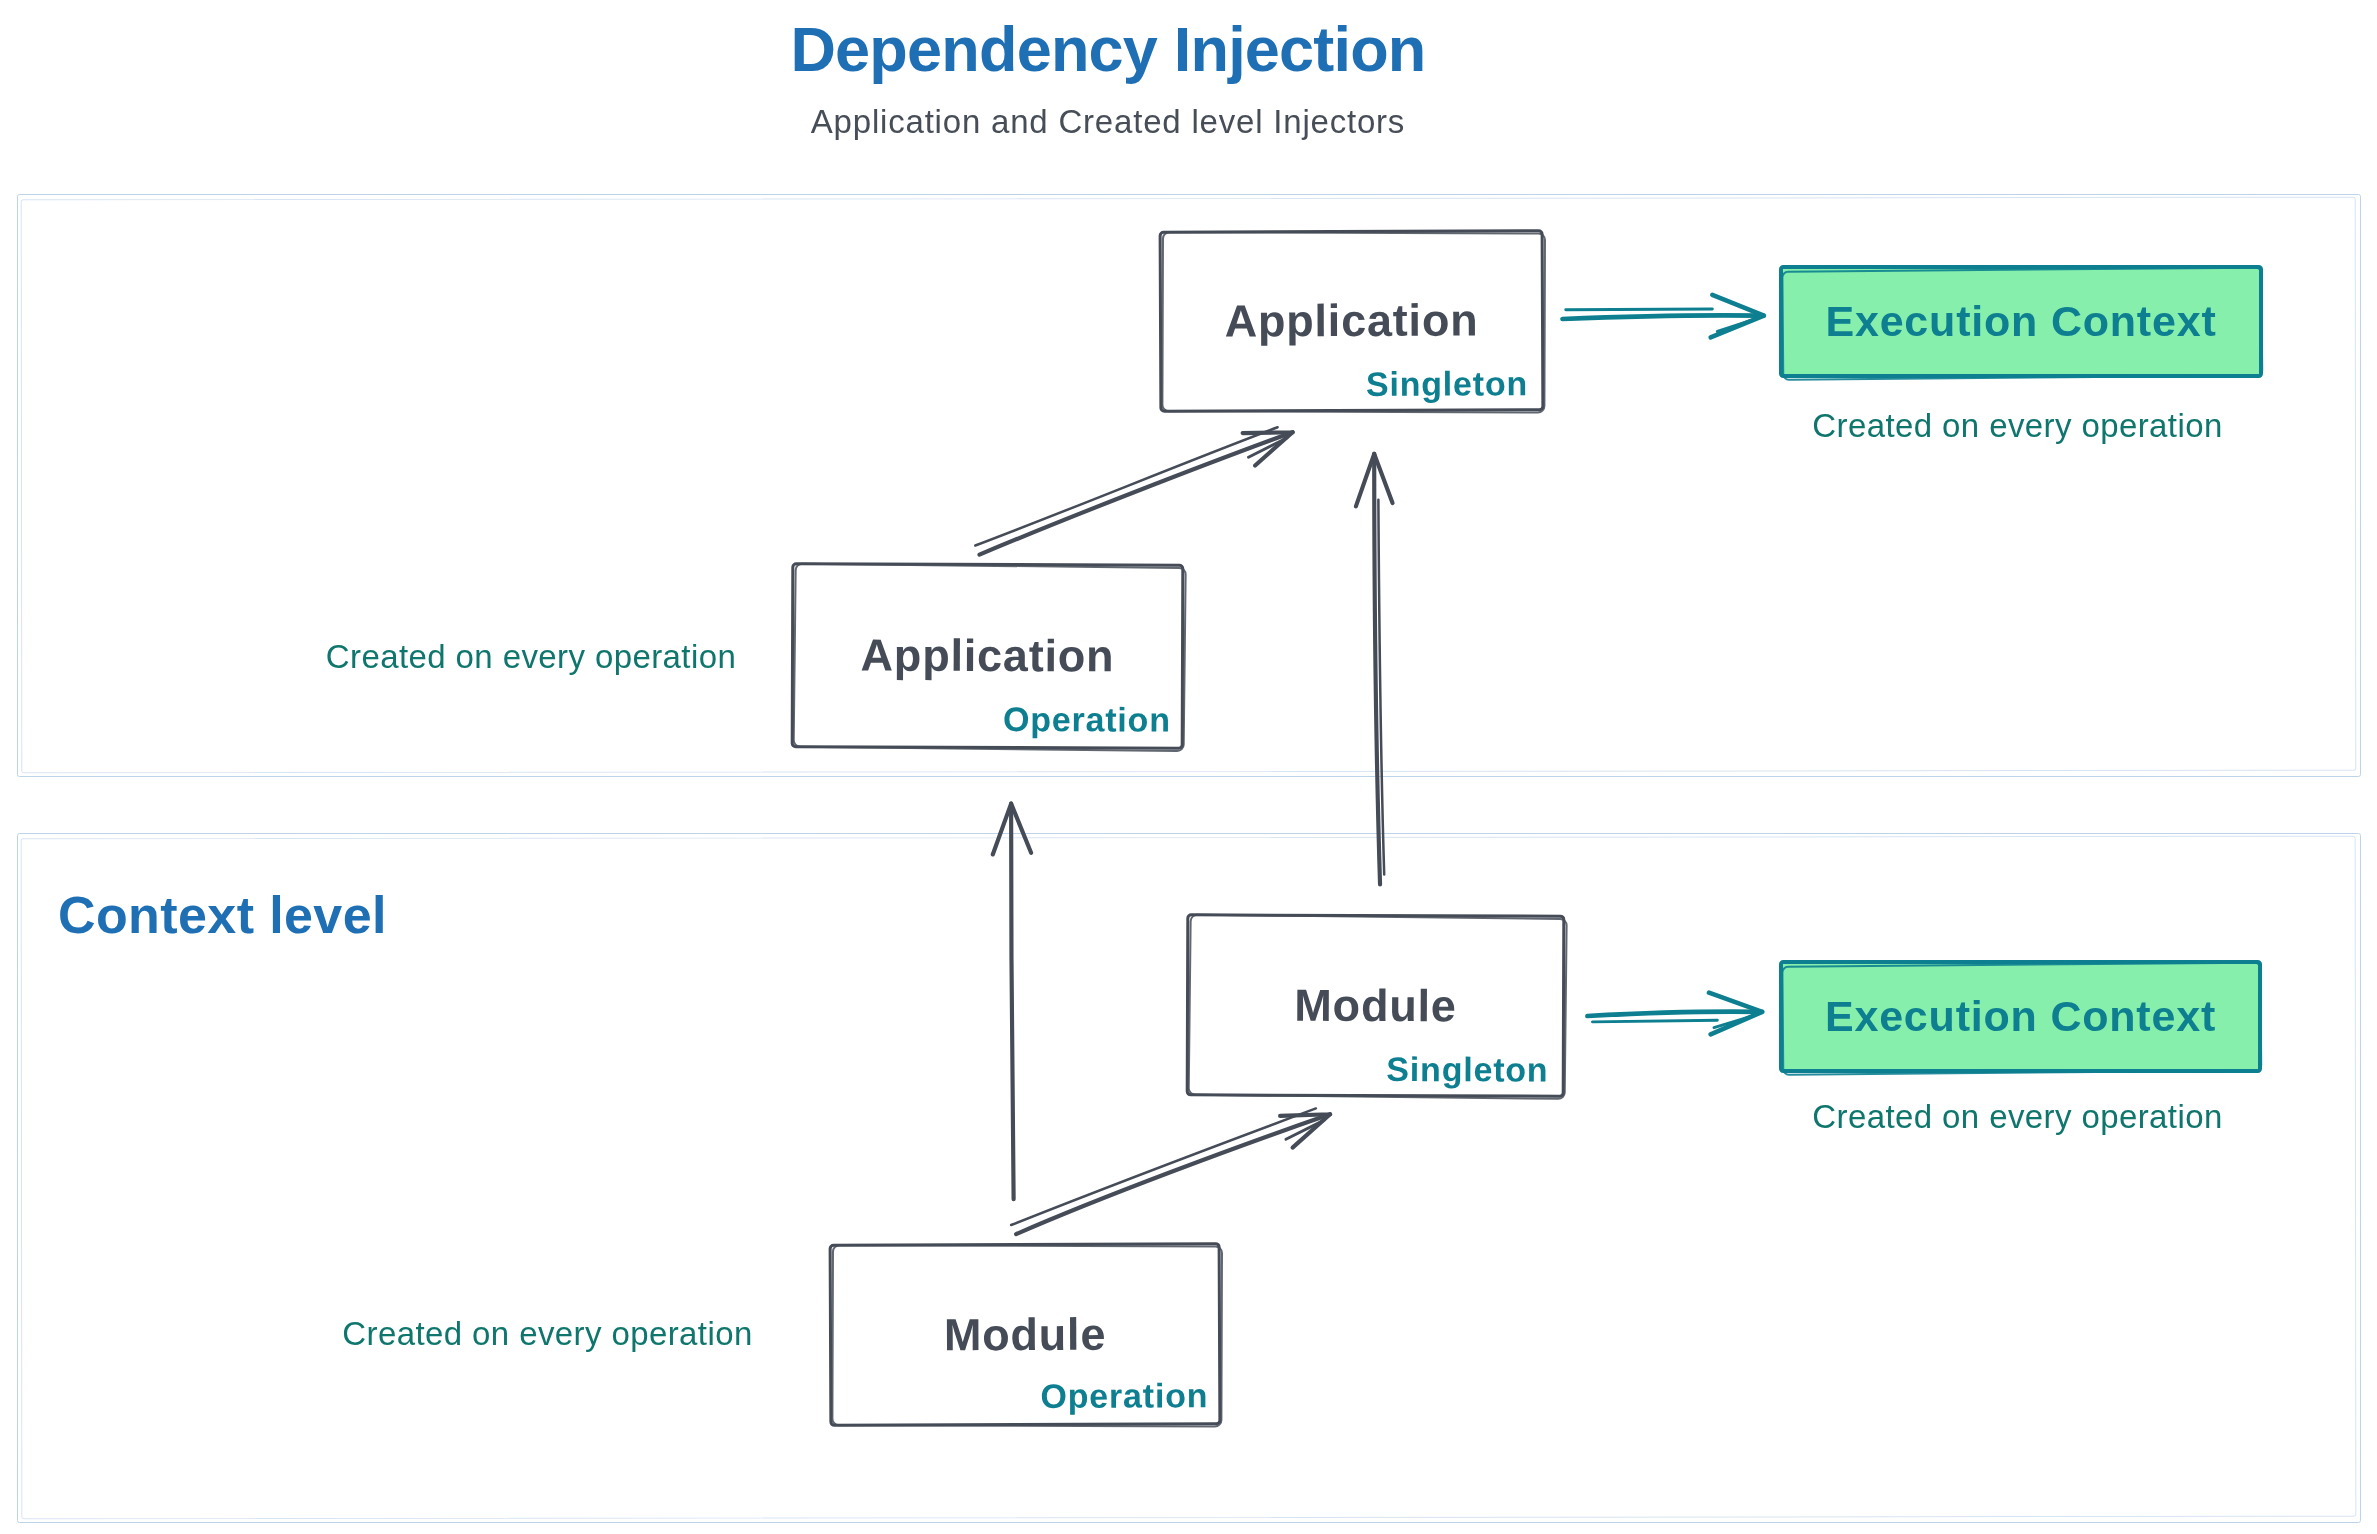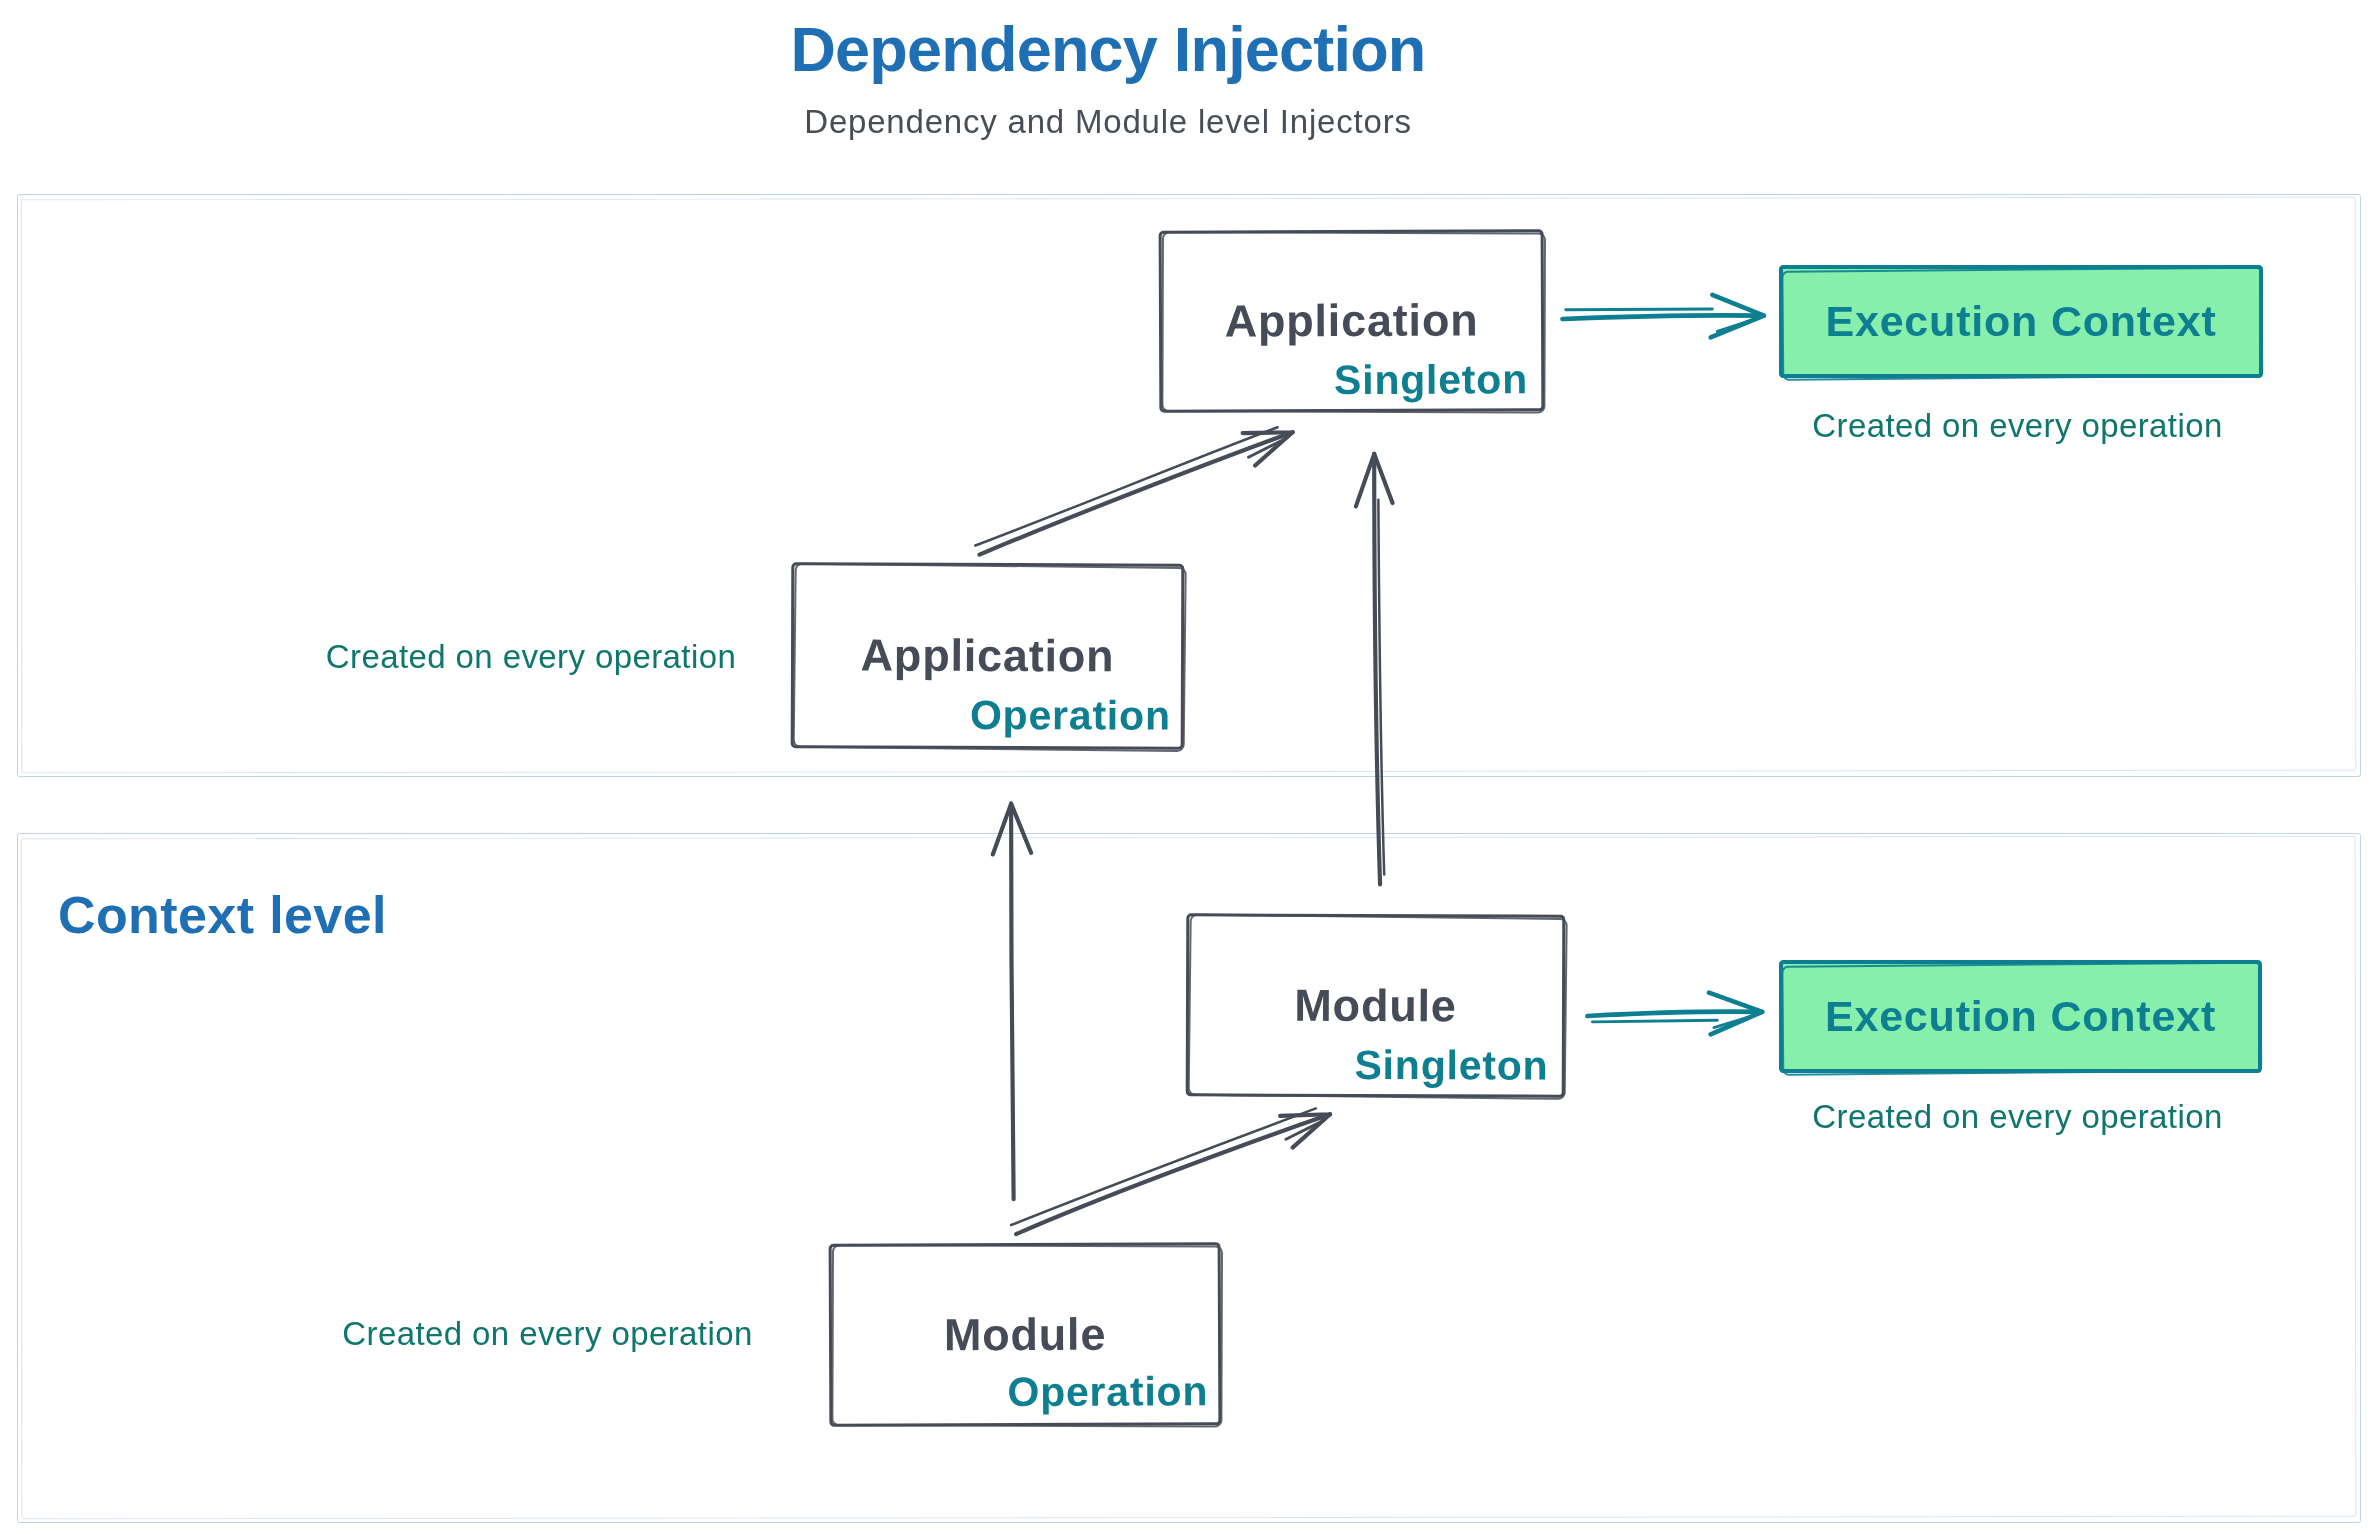--- a/index.html
+++ b/index.html
@@ -48,21 +48,21 @@
     border:2.1px solid #454c57; border-radius:7.5px;
     transform:rotate(0.45deg) translate(1.7px,0.8px);
     opacity:.85; pointer-events:none;
   }
   .node-label{
     font-size:45px; font-weight:bold; color:#454c57; letter-spacing:0.8px;
     white-space:nowrap;
   }
   .node-tag{
     position:absolute; right:13.3px; bottom:5px;
-    font-size:41px; font-weight:bold; color:#0d7f90; letter-spacing:0.8px;
+    font-size:34px; font-weight:bold; color:#0d7f90; letter-spacing:0.8px;
   }
   .node.tilt-a{transform:rotate(-0.25deg);}
   .node.tilt-b{transform:rotate(0.2deg);}
 
   
   .exec{
     position:absolute; border:4.6px solid #0d7f90; border-radius:4.2px;
     background:#86efac; display:flex; align-items:center; justify-content:center;
   }
   .exec::before{
@@ -84,21 +84,21 @@
   svg.arrows{position:absolute; left:0; top:0; pointer-events:none;}
   .ink{stroke:#454c57; fill:none; stroke-linecap:round; stroke-linejoin:round;}
   .teal{stroke:#0d7f90; fill:none; stroke-linecap:round; stroke-linejoin:round;}
 </style>
 </head>
 <body>
 
 <div class="canvas">
 
   <div class="title">Dependency Injection</div>
-  <div class="subtitle">Dependency and Module level Injectors</div>
+  <div class="subtitle">Application and Created level Injectors</div>
 
   <div class="frame" style="left:16.7px; top:194px; width:2342px; height:581px;"></div>
 
   <div class="frame" style="left:16.7px; top:833px; width:2342px; height:688px;"></div>
   <div class="frame-label" style="left:58px; top:885px;">Context level</div>
 
   <div class="node tilt-a" style="left:1159px; top:230px; width:379px; height:176px;">
     <span class="node-label">Application</span>
     <span class="node-tag">Singleton</span>
   </div>

